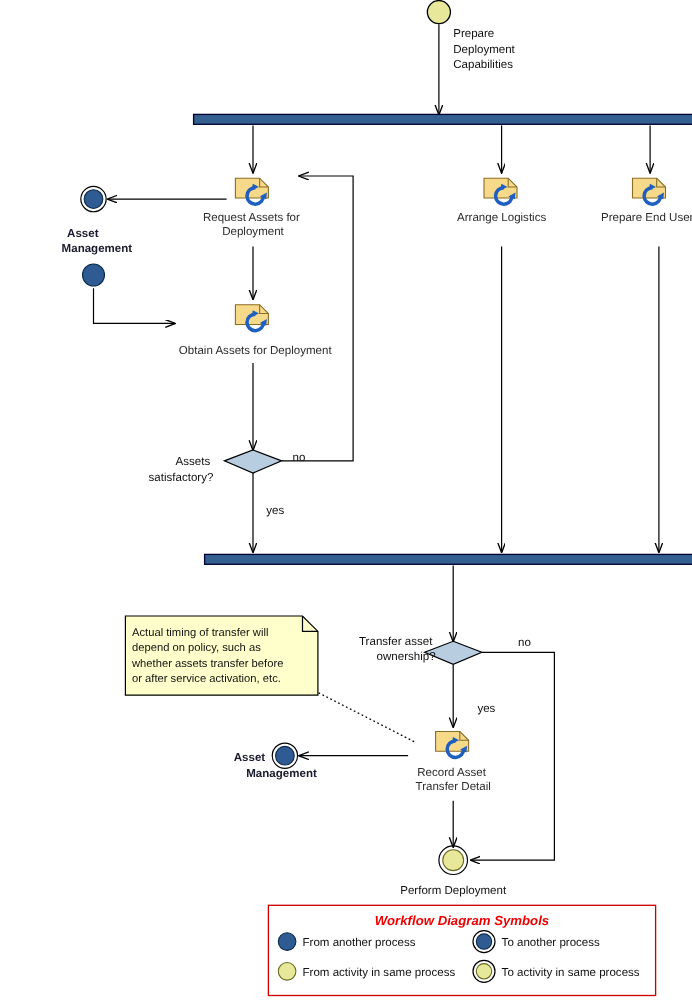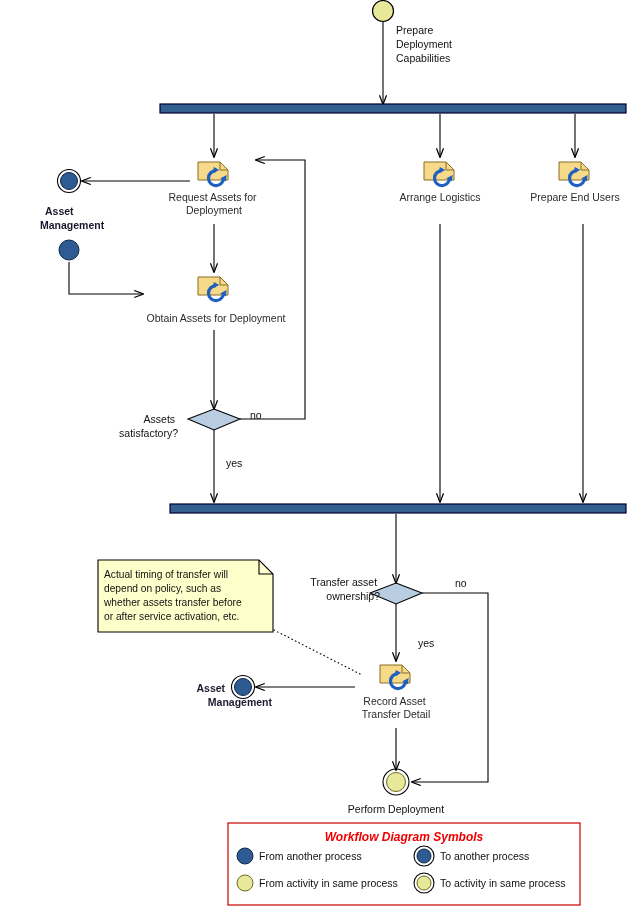--- a/index.html
+++ b/index.html
@@ -10,21 +10,21 @@
   }
   body {
     width: 629px;
     height: 911px;
     position: relative;
     overflow: hidden;
     font-family: "Liberation Sans", sans-serif;
   }
   #diagram-root {
     position: absolute;
-    left: 0; top: 0;
+    left: 16px; top: 0;
     width: 531px;
     height: 911px;
   }
   svg {
     display: block;
   }
   .node-label {
     font-family: "Liberation Sans", sans-serif;
     font-size: 10.5px;
     fill: #101010;

